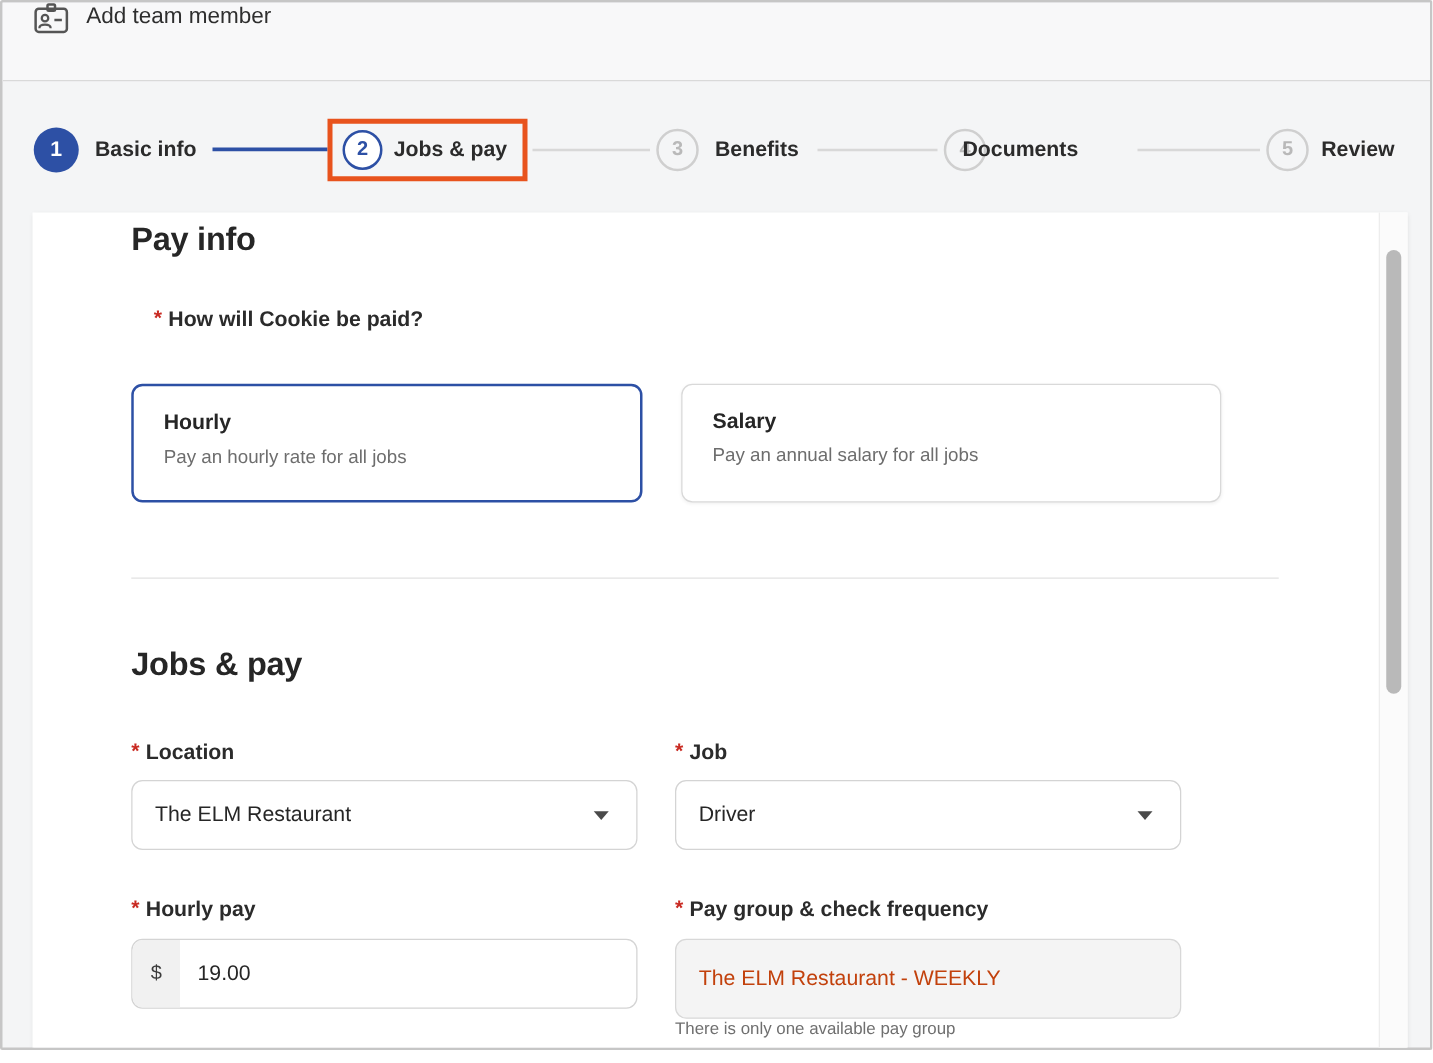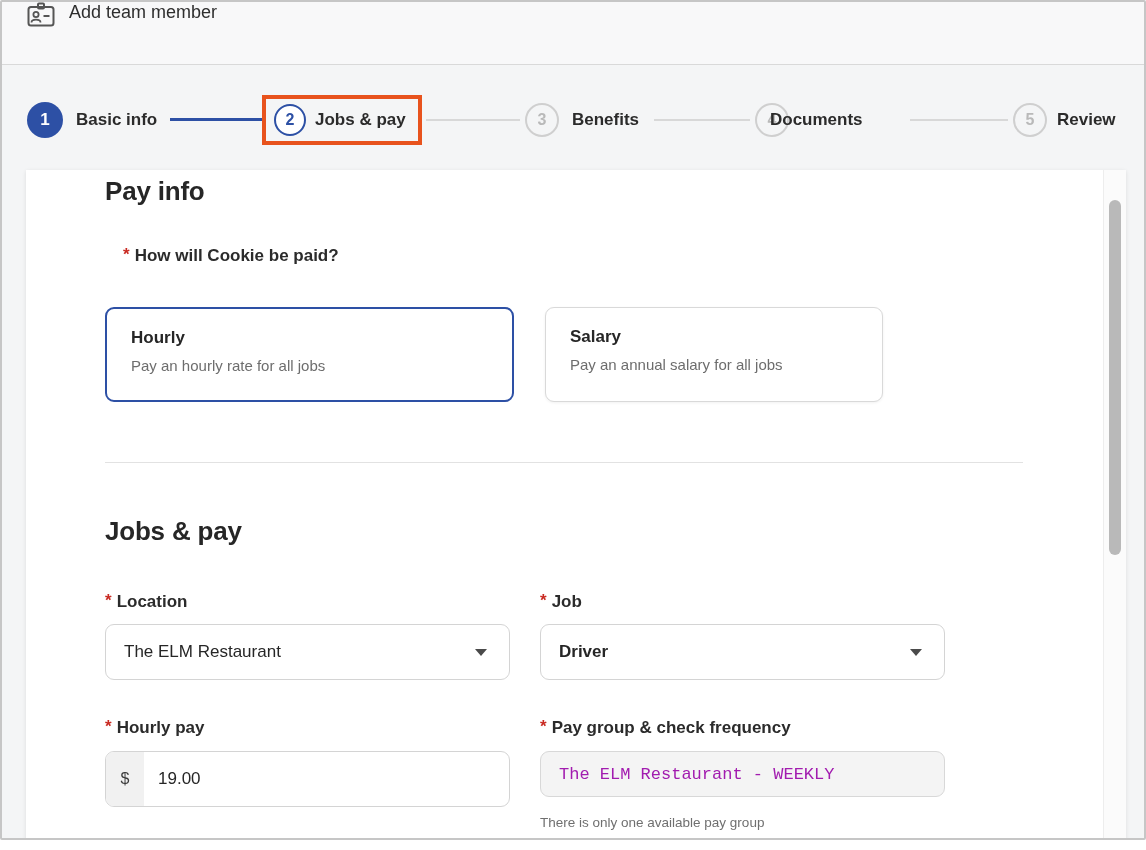--- a/index.html
+++ b/index.html
@@ -58,56 +58,56 @@
   .h1{position:absolute;left:79px;font-size:26px;font-weight:700;color:#262626;letter-spacing:-0.2px;}
   .pay-type-h{top:6px;}
   .jobs-pay-h{top:346px;}
   .question{position:absolute;left:79px;top:76px;font-size:17px;font-weight:700;color:#2b2b2b;margin-left:18px;}
   .req{color:#c92a22;font-weight:700;margin-right:5px;position:relative;top:-1px;}
   .card{
     position:absolute;top:137px;height:95px;box-sizing:border-box;border-radius:9px;
     background:#ffffff;padding:19px 24px;cursor:pointer;
   }
   .card-hourly{left:79px;width:409px;border:2px solid #2d50a5;}
-  .card-salary{left:519px;width:338px;border:1px solid #d9d9d9;box-shadow:0 1px 3px rgba(0,0,0,0.06);}
+  .card-salary{left:519px;width:432px;border:1px solid #d9d9d9;box-shadow:0 1px 3px rgba(0,0,0,0.06);}
   .card .card-title{font-size:17px;font-weight:700;color:#262626;margin-bottom:9px;}
   .card .card-desc{font-size:15px;color:#6d6d6d;}
   .divider{position:absolute;left:79px;top:292px;width:918px;height:1px;background:#e2e2e2;}
   .field-label{position:absolute;font-size:17px;font-weight:700;color:#2b2b2b;}
   .fl-r1{top:422px;} .fl-r2{top:548px;}
   .fl-left{left:79px;} .fl-right{left:514px;}
   .select{
     position:absolute;top:454px;width:405px;height:56px;box-sizing:border-box;
     border:1px solid #d4d4d4;border-radius:9px;background:#fff;cursor:pointer;
     display:flex;align-items:center;padding:0 18px;font-size:17px;color:#262626;
   }
-  .sel-left{left:79px;} .sel-right{left:514px;font-weight:bold;}
+  .sel-left{left:79px;} .sel-right{left:514px;}
   .select .sel-value{flex:1;}
   .caret{
     width:0;height:0;border-left:6px solid transparent;border-right:6px solid transparent;
     border-top:7px solid #4a4a4a;margin-right:4px;
   }
   .input-group{
     position:absolute;top:581px;width:405px;height:56px;box-sizing:border-box;
     border:1px solid #d4d4d4;border-radius:9px;background:#fff;overflow:hidden;
     display:flex;align-items:stretch;
   }
   .ig-left{left:79px;} 
   .prefix{
     width:38px;background:#f1f1f1;display:flex;align-items:center;justify-content:center;
     font-size:16px;color:#3c3c3c;
   }
   .money-input{
     border:none;outline:none;flex:1;font-size:17px;color:#262626;padding:0 14px;
     font-family:"Liberation Sans","DejaVu Sans",sans-serif;background:transparent;
   }
   .disabled-field{
-    position:absolute;left:514px;top:581px;width:405px;height:46px;box-sizing:border-box;
+    position:absolute;left:514px;top:581px;width:405px;height:64px;box-sizing:border-box;
     border:1px solid #d8d8d8;border-radius:9px;background:#f4f4f4;
-    display:flex;align-items:center;padding:0 18px;font-size:17px;color:#a21caf;font-family:Liberation Mono, monospace;
+    display:flex;align-items:center;padding:0 18px;font-size:17px;color:#c2410c;
   }
   .helper{position:absolute;left:514px;top:645px;font-size:13.5px;color:#6f6f6f;}
 </style>
 </head>
 <body>
 
 <div class="window">
 
   <div class="app-header">
     <span class="badge-icon">

